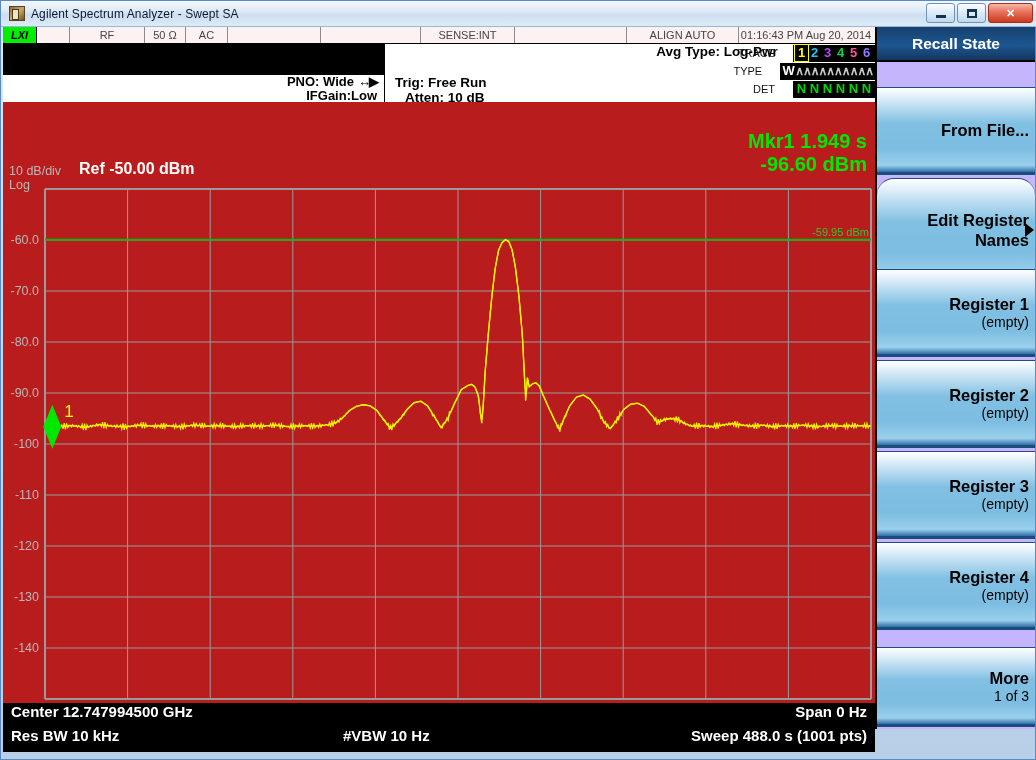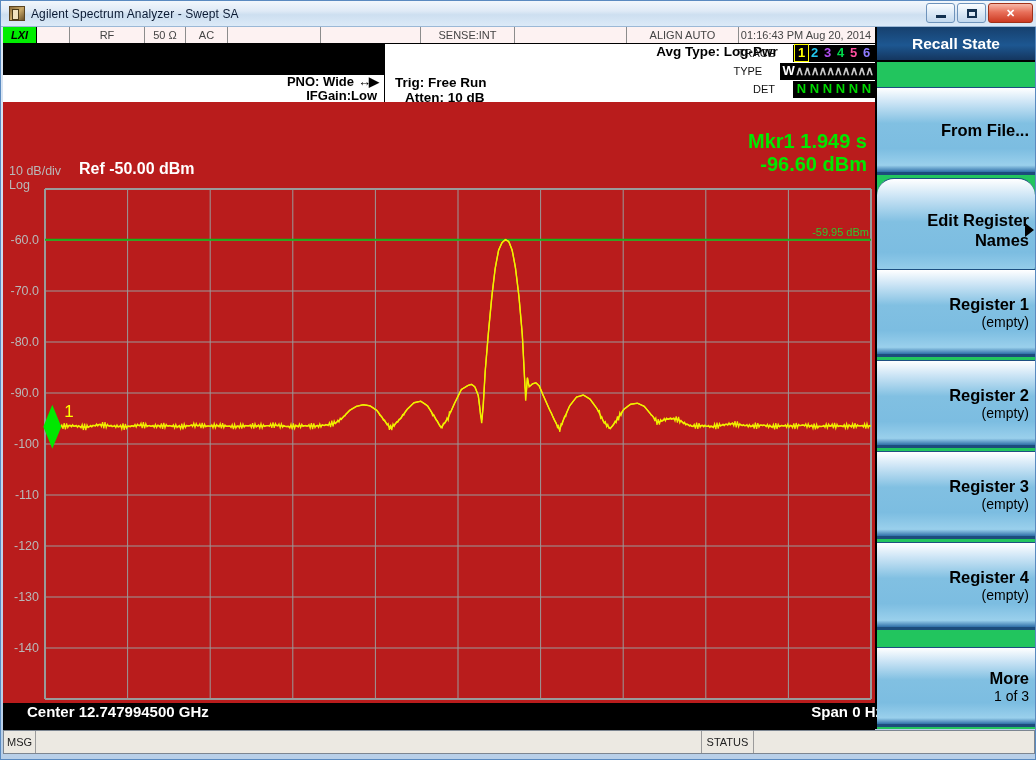--- a/index.html
+++ b/index.html
@@ -136,30 +136,30 @@
   #ref { position:absolute; left:76px; top:58px; color:#fff; font-weight:bold; font-size:16px;}
 
   #plotwrap { position:absolute; left:0; top:0; width:872px; height:601px; }
   svg.plot { position:absolute; left:0; top:0; }
 
   
   #params {
     position:absolute; left:0; top:676px; width:872px; height:49px; background:#000;
     color:#fff; font-weight:bold; font-size:15px;
   }
-  #params .row { position:absolute; left:16px; width:872px; height:24px; }
+  #params .row { position:absolute; left:0; width:872px; height:24px; }
   #params .r1 { top:0; }
   #params .r2 { top:24px; }
   #params .l { position:absolute; left:8px; }
   #params .c { position:absolute; left:340px; }
   #params .r { position:absolute; right:8px; }
 
   
   #softkeys {
-    position:absolute; left:874px; top:0; width:158px; height:702px; background:#22c55e;
+    position:absolute; left:874px; top:0; width:158px; height:702px; background:#c4b5fd;
   }
   .sk-title {
     position:absolute; left:0; top:0; width:158px; height:35px;
     background: linear-gradient(#16406e, #1d5791 55%, #14365f);
     color:#fff; font-weight:bold; font-size:15.5px;
     display:flex; align-items:center; justify-content:center;
     border-bottom:2px solid #000;
   }
   .sk {
     position:absolute; left:0; width:158px;
@@ -376,20 +376,14 @@
           </div>
           <div class="sk" style="top: 620px; height: 80px;">
             <div class="l1">More</div>
             <div class="l2">1 of 3</div>
           </div>
         </div>
     </div>
 
   </div>
 
-  <div id="msgbar">
-    <div class="lbl">MSG</div>
-    <div class="field"></div>
-    <div class="lbl2">STATUS</div>
-    <div class="field2"></div>
-  </div>
 
 </div>
 
 </body></html>

